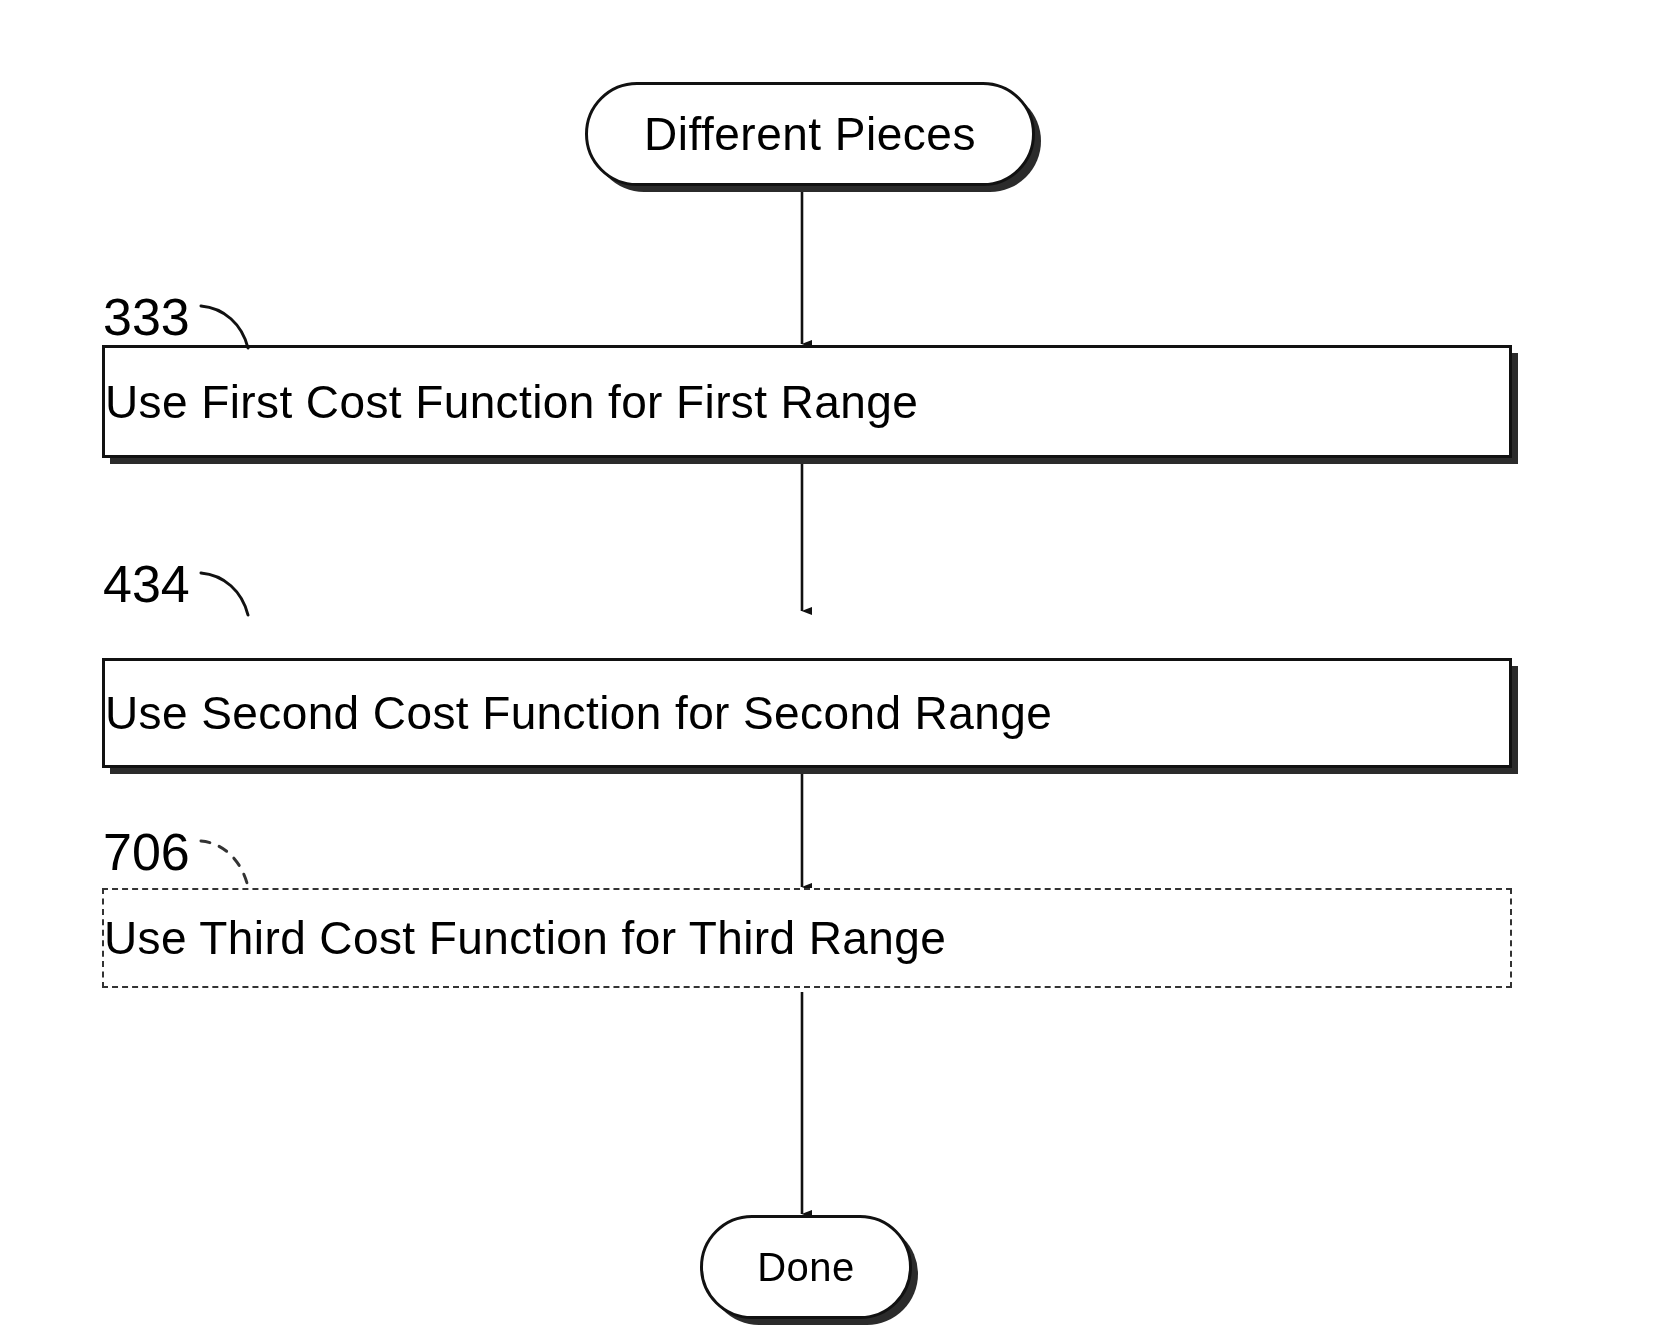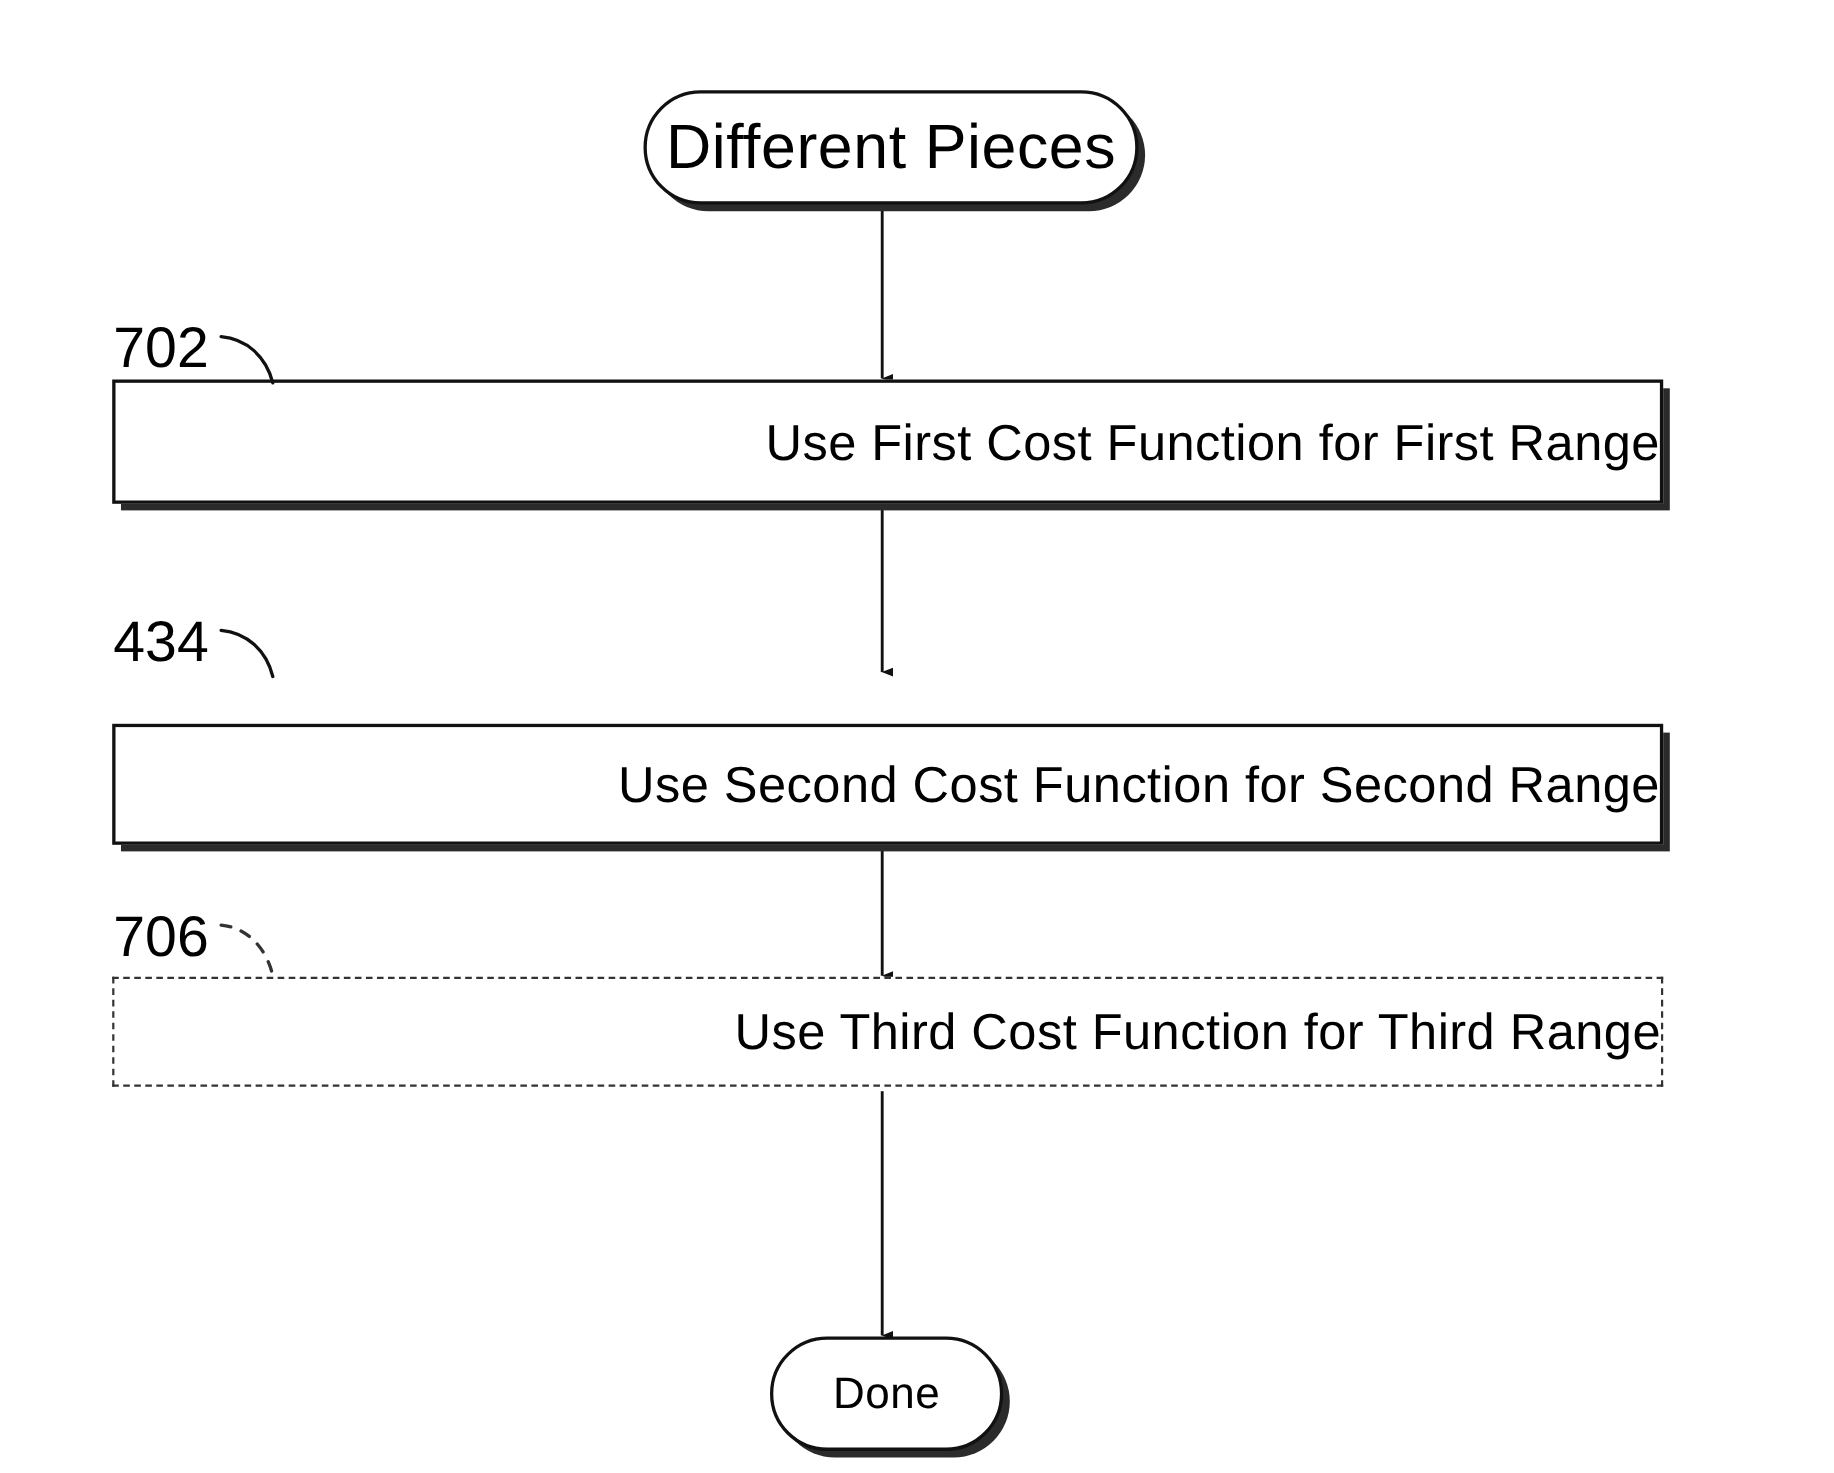--- a/index.html
+++ b/index.html
@@ -27,21 +27,21 @@
     border: 3px solid #111111;
     border-radius: 999px;
     background: #ffffff;
     display: flex;
     align-items: center;
     justify-content: center;
     box-shadow: 7px 7px 0 -1px #2b2b2b;
     z-index: 3;
   }
   .terminal .label {
-    font-size: 57px;
+    font-size: 46px;
     letter-spacing: 0.5px;
     white-space: nowrap;
     line-height: 1;
     color: #000000;
   }
 
   #node-start {
     left: 585px;
     top: 82px;
     width: 450px;
@@ -57,21 +57,21 @@
 
   
   .process {
     position: absolute;
     box-sizing: border-box;
     left: 102px;
     width: 1410px;
     background: #ffffff;
     display: flex;
     align-items: center;
-    justify-content: flex-end;
+    justify-content: flex-start;
     z-index: 3;
   }
   .process .label {
     font-size: 46px;
     letter-spacing: 0.4px;
     white-space: nowrap;
     line-height: 1;
     color: #000000;
   }
   .process.solid {
@@ -142,21 +142,21 @@
   </svg>
 
   <svg class="leader" style="left:198px; top:563px;" width="70" height="62" viewBox="0 0 70 62" aria-hidden="true">
     <path d="M3,10 C26,12 44,28 50,52" stroke="#111111" stroke-width="3" fill="none" stroke-linecap="round"></path>
   </svg>
 
   <svg class="leader" style="left:198px; top:831px;" width="70" height="62" viewBox="0 0 70 62" aria-hidden="true">
     <path d="M3,10 C26,12 44,30 50,56" stroke="#333333" stroke-width="3" fill="none" stroke-linecap="round" stroke-dasharray="9 10"></path>
   </svg>
 
-  <div class="callout" id="callout-702">702</div>
+  <div class="callout" id="callout-702">333</div>
 
   <div class="callout" id="callout-704">434</div>
 
   <div class="callout" id="callout-706">706</div>
 
   <div class="terminal" id="node-start">
     <span class="label">Different Pieces</span>
   </div>
 
   <div class="process solid" id="node-702">

